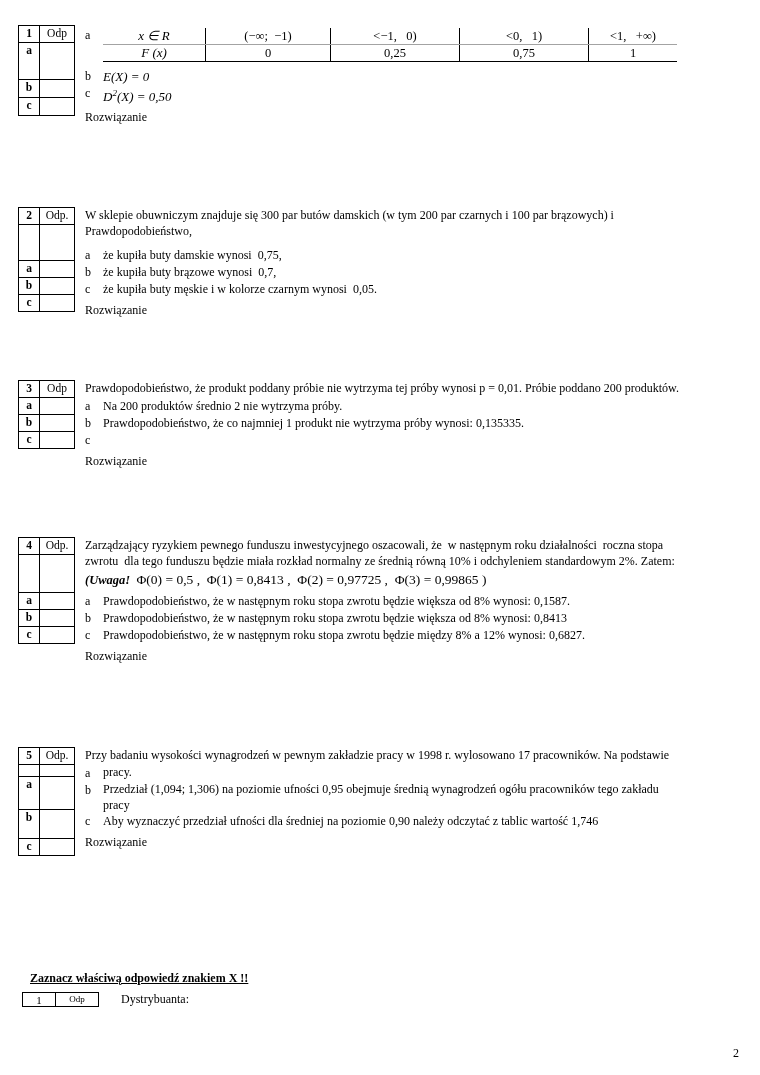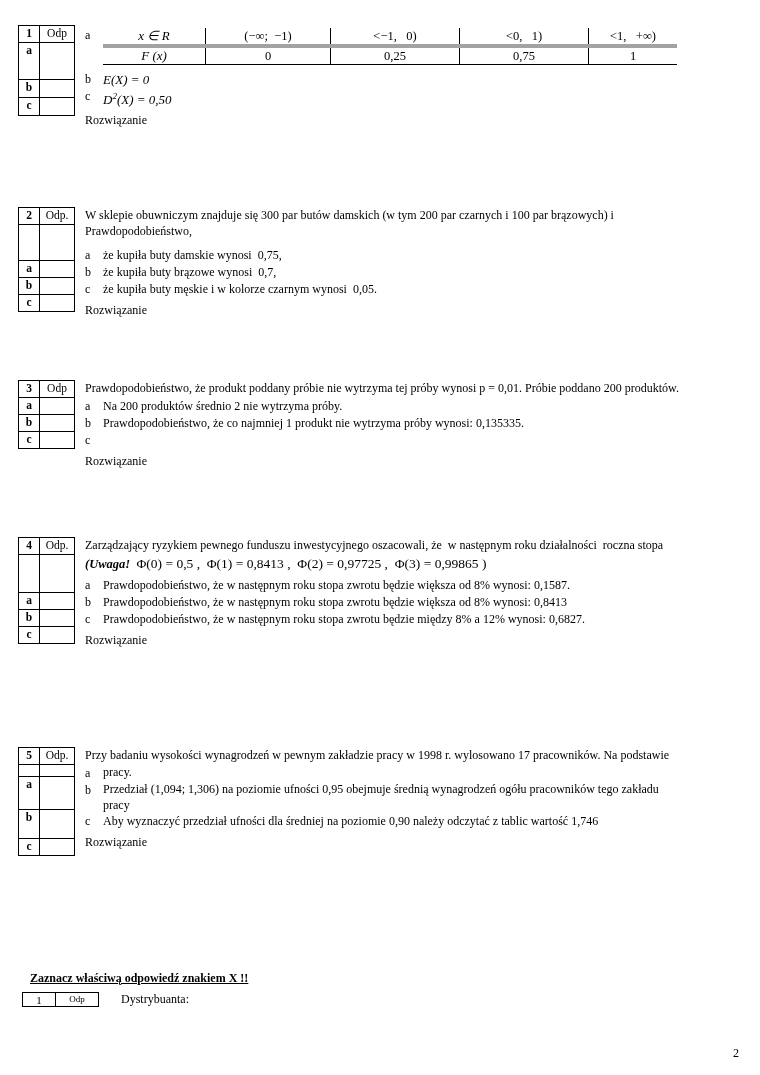--- a/index.html
+++ b/index.html
@@ -51,21 +51,21 @@
   table.dist { border-collapse: collapse; margin-top: 1px; }
   table.dist td {
     padding: 0 6px;
     height: 16px;
     text-align: center;
     border-left: 1px solid #000;
     font-size: 12.5px;
     line-height: 16px;
   }
   table.dist td:first-child { border-left: none; }
-  table.dist tr:first-child td { border-bottom: 4px solid #a3a3a3; text-align: center; }
+  table.dist tr:first-child td { border-bottom: 1px solid #a3a3a3; text-align: center; }
   table.dist tr:last-child td { border-bottom: 1px solid #000; }
   table.dist td.mathcell { font-style: italic; font-size: 13px; }
   .p1-b { margin-top: 6px; }
   .note { line-height: 22px; white-space: pre; }
   .note-label { font-weight: bold; font-style: italic; font-size: 12.5px; }
   .note-math { font-size: 13.5px; }
   
   .footer { position: absolute; left: 18px; top: 970px; }
   .footer .prompt {
     margin-left: 12px;
@@ -242,20 +242,21 @@
         <td class="ans"></td>
       </tr>
       <tr style="height:17px">
         <td class="letter">c</td>
         <td class="ans"></td>
       </tr>
     </tbody>
   </table>
   <div class="content">
     <div class="line">Zarządzający ryzykiem pewnego funduszu inwestycyjnego oszacowali, że  w następnym roku działalności  roczna stopa</div>
+    <div class="line">zwrotu  dla tego funduszu będzie miała rozkład normalny ze średnią równą 10% i odchyleniem standardowym 2%. Zatem:</div>
     <div class="note"><span class="note-label">(Uwaga!  </span><span class="note-math">Φ(0) = 0,5 ,  Φ(1) = 0,8413 ,  Φ(2) = 0,97725 ,  Φ(3) = 0,99865 )</span></div>
     <div class="item" style="margin-top:2px">
       <span class="letter">a</span>
       <span>Prawdopodobieństwo, że w następnym roku stopa zwrotu będzie większa od 8% wynosi: 0,1587.</span>
     </div>
     <div class="item">
       <span class="letter">b</span>
       <span>Prawdopodobieństwo, że w następnym roku stopa zwrotu będzie większa od 8% wynosi: 0,8413</span>
     </div>
     <div class="item">

